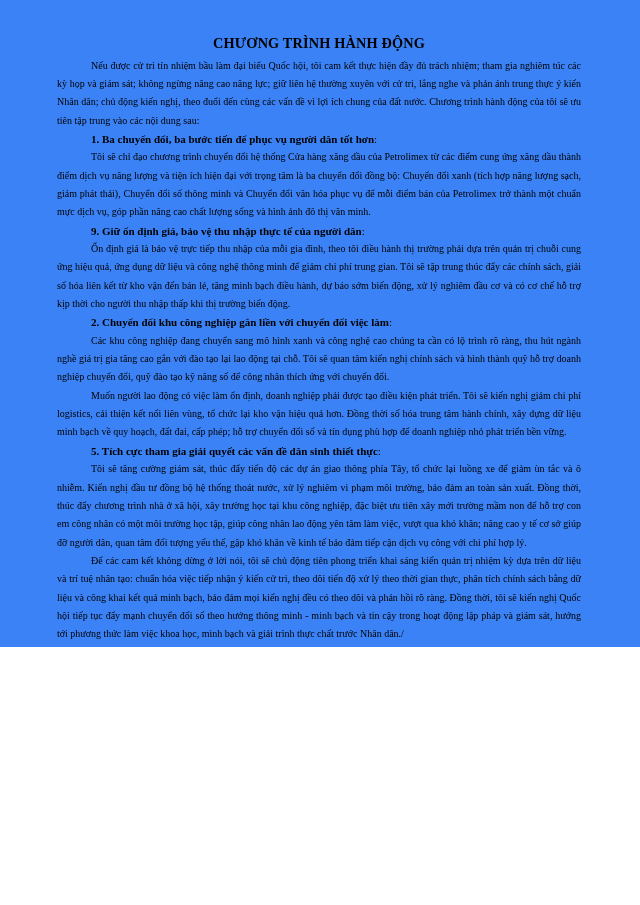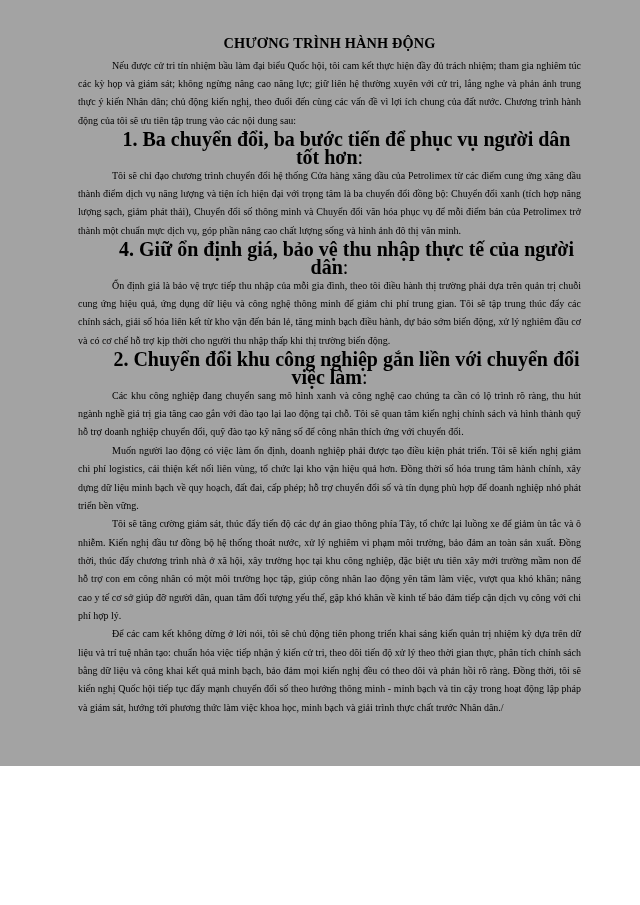--- a/index.html
+++ b/index.html
@@ -8,26 +8,26 @@
     padding: 0;
     background: #ffffff;
   }
   body {
     font-family: "Liberation Serif", "DejaVu Serif", serif;
     color: #000000;
   }
   .page {
     position: relative;
     width: 640px;
-    height: 766px;
+    height: 647px;
     margin: 0 auto;
-    background: #a3a3a3;
+    background: #3b82f6;
     overflow: hidden;
     box-sizing: border-box;
-    padding: 34px 59px 10px 78px;
+    padding: 34px 59px 10px 57px;
   }
   .doc-title {
     text-align: center;
     font-weight: bold;
     font-size: 14.3px;
     line-height: 18.6px;
     letter-spacing: 0.15px;
     margin: 0;
   }
   .doc-title .line1 {
@@ -46,22 +46,22 @@
     text-align: justify;
     text-justify: inter-word;
     text-indent: 34px;
     font-size: 10px;
     line-height: 18.35px;
     hyphens: none;
   }
   p.heading {
     margin: 0;
     text-indent: 34px;
-    text-align: center;
-    font-size: 20px;
+    text-align: left;
+    font-size: 11px;
     line-height: 18.35px;
   }
   p.heading .bold {
     font-weight: bold;
   }
   
 </style>
 </head>
 <body>
 
@@ -71,26 +71,27 @@
     <span class="line1">CHƯƠNG TRÌNH HÀNH ĐỘNG</span>
   </h1>
 
   <div class="body-block">
 
     <p class="para">Nếu được cử tri tín nhiệm bầu làm đại biểu Quốc hội, tôi cam kết thực hiện đầy đủ trách nhiệm; tham gia nghiêm túc các kỳ họp và giám sát; không ngừng nâng cao năng lực; giữ liên hệ thường xuyên với cử tri, lắng nghe và phản ánh trung thực ý kiến Nhân dân; chủ động kiến nghị, theo đuổi đến cùng các vấn đề vì lợi ích chung của đất nước. Chương trình hành động của tôi sẽ ưu tiên tập trung vào các nội dung sau:</p>
 
     <p class="heading"><span class="bold">1. Ba chuyển đổi, ba bước tiến để phục vụ người dân tốt hơn</span><span>:</span></p>
     <p class="para">Tôi sẽ chỉ đạo chương trình chuyển đổi hệ thống Cửa hàng xăng dầu của Petrolimex từ các điểm cung ứng xăng dầu thành điểm dịch vụ năng lượng và tiện ích hiện đại với trọng tâm là ba chuyển đổi đồng bộ: Chuyển đổi xanh (tích hợp năng lượng sạch, giảm phát thải), Chuyển đổi số thông minh và Chuyển đổi văn hóa phục vụ để mỗi điểm bán của Petrolimex trở thành một chuẩn mực dịch vụ, góp phần nâng cao chất lượng sống và hình ảnh đô thị văn minh.</p>
 
-    <p class="heading"><span class="bold">4. Giữ ổn định giá, bảo vệ thu nhập thực tế của người dân</span><span>:</span></p>
+    <p class="heading"><span class="bold">9. Giữ ổn định giá, bảo vệ thu nhập thực tế của người dân</span><span>:</span></p>
     <p class="para">Ổn định giá là bảo vệ trực tiếp thu nhập của mỗi gia đình, theo tôi điều hành thị trường phải dựa trên quản trị chuỗi cung ứng hiệu quả, ứng dụng dữ liệu và công nghệ thông minh để giảm chi phí trung gian. Tôi sẽ tập trung thúc đẩy các chính sách, giải số hóa liên kết từ kho vận đến bán lẻ, tăng minh bạch điều hành, dự báo sớm biến động, xử lý nghiêm đầu cơ và có cơ chế hỗ trợ kịp thời cho người thu nhập thấp khi thị trường biến động.</p>
 
     <p class="heading"><span class="bold">2. Chuyển đổi khu công nghiệp gắn liền với chuyển đổi việc làm</span><span>:</span></p>
     <p class="para">Các khu công nghiệp đang chuyển sang mô hình xanh và công nghệ cao chúng ta cần có lộ trình rõ ràng, thu hút ngành nghề giá trị gia tăng cao gắn với đào tạo lại lao động tại chỗ. Tôi sẽ quan tâm kiến nghị chính sách và hình thành quỹ hỗ trợ doanh nghiệp chuyển đổi, quỹ đào tạo kỹ năng số để công nhân thích ứng với chuyển đổi.</p>
 
     <p class="para">Muốn người lao động có việc làm ổn định, doanh nghiệp phải được tạo điều kiện phát triển. Tôi sẽ kiến nghị giảm chi phí logistics, cải thiện kết nối liên vùng, tổ chức lại kho vận hiệu quả hơn. Đồng thời số hóa trung tâm hành chính, xây dựng dữ liệu minh bạch về quy hoạch, đất đai, cấp phép; hỗ trợ chuyển đổi số và tín dụng phù hợp để doanh nghiệp nhỏ phát triển bền vững.</p>
 
+    <p class="heading"><span class="bold">5. Tích cực tham gia giải quyết các vấn đề dân sinh thiết thực</span><span>:</span></p>
     <p class="para">Tôi sẽ tăng cường giám sát, thúc đẩy tiến độ các dự án giao thông phía Tây, tổ chức lại luồng xe để giảm ùn tắc và ô nhiễm. Kiến nghị đầu tư đồng bộ hệ thống thoát nước, xử lý nghiêm vi phạm môi trường, bảo đảm an toàn sản xuất. Đồng thời, thúc đẩy chương trình nhà ở xã hội, xây trường học tại khu công nghiệp, đặc biệt ưu tiên xây mới trường mầm non để hỗ trợ con em công nhân có một môi trường học tập, giúp công nhân lao động yên tâm làm việc, vượt qua khó khăn; nâng cao y tế cơ sở giúp đỡ người dân, quan tâm đối tượng yếu thế, gặp khó khăn về kinh tế bảo đảm tiếp cận dịch vụ công với chi phí hợp lý.</p>
 
     <p class="para">Để các cam kết không dừng ở lời nói, tôi sẽ chủ động tiên phong triển khai sáng kiến quản trị nhiệm kỳ dựa trên dữ liệu và trí tuệ nhân tạo: chuẩn hóa việc tiếp nhận ý kiến cử tri, theo dõi tiến độ xử lý theo thời gian thực, phân tích chính sách bằng dữ liệu và công khai kết quả minh bạch, bảo đảm mọi kiến nghị đều có theo dõi và phản hồi rõ ràng. Đồng thời, tôi sẽ kiến nghị Quốc hội tiếp tục đẩy mạnh chuyển đổi số theo hướng thông minh - minh bạch và tin cậy trong hoạt động lập pháp và giám sát, hướng tới phương thức làm việc khoa học, minh bạch và giải trình thực chất trước Nhân dân./</p>
 
   </div>
 </div>
 
 </body></html>

